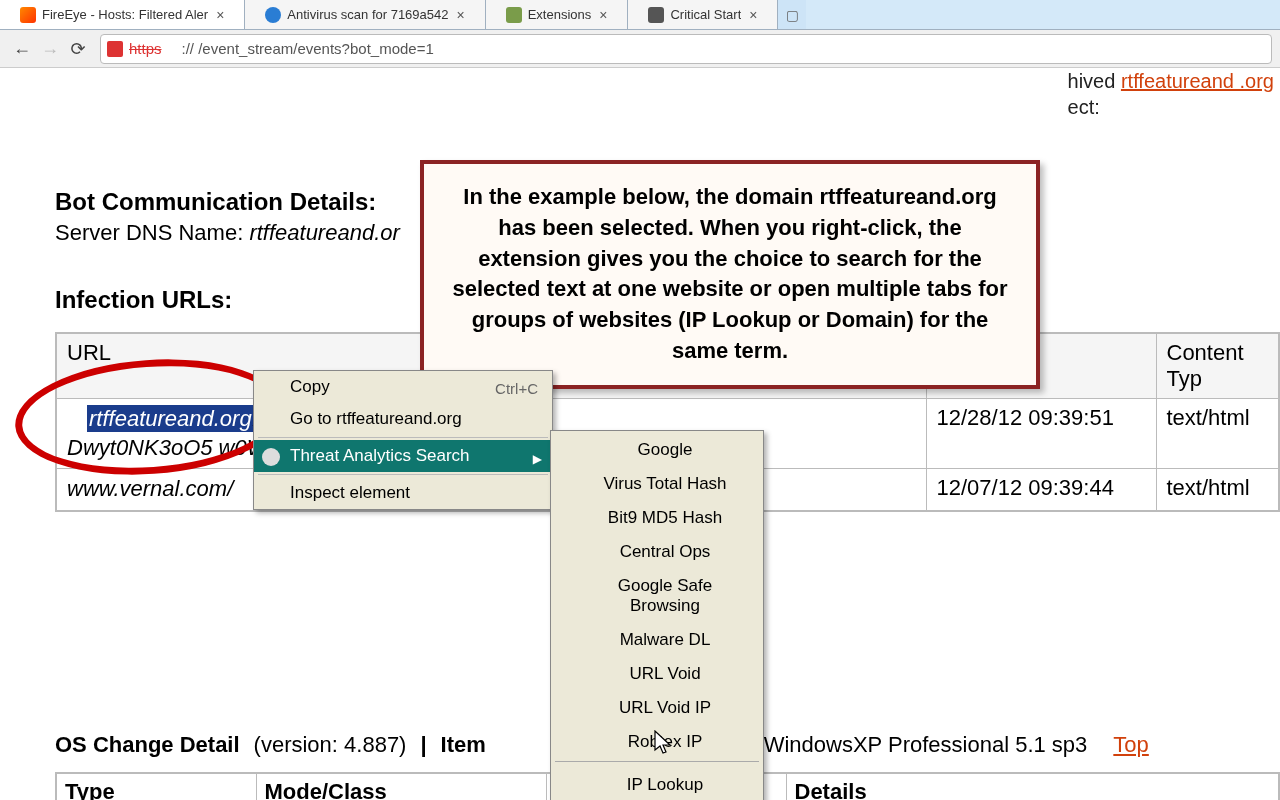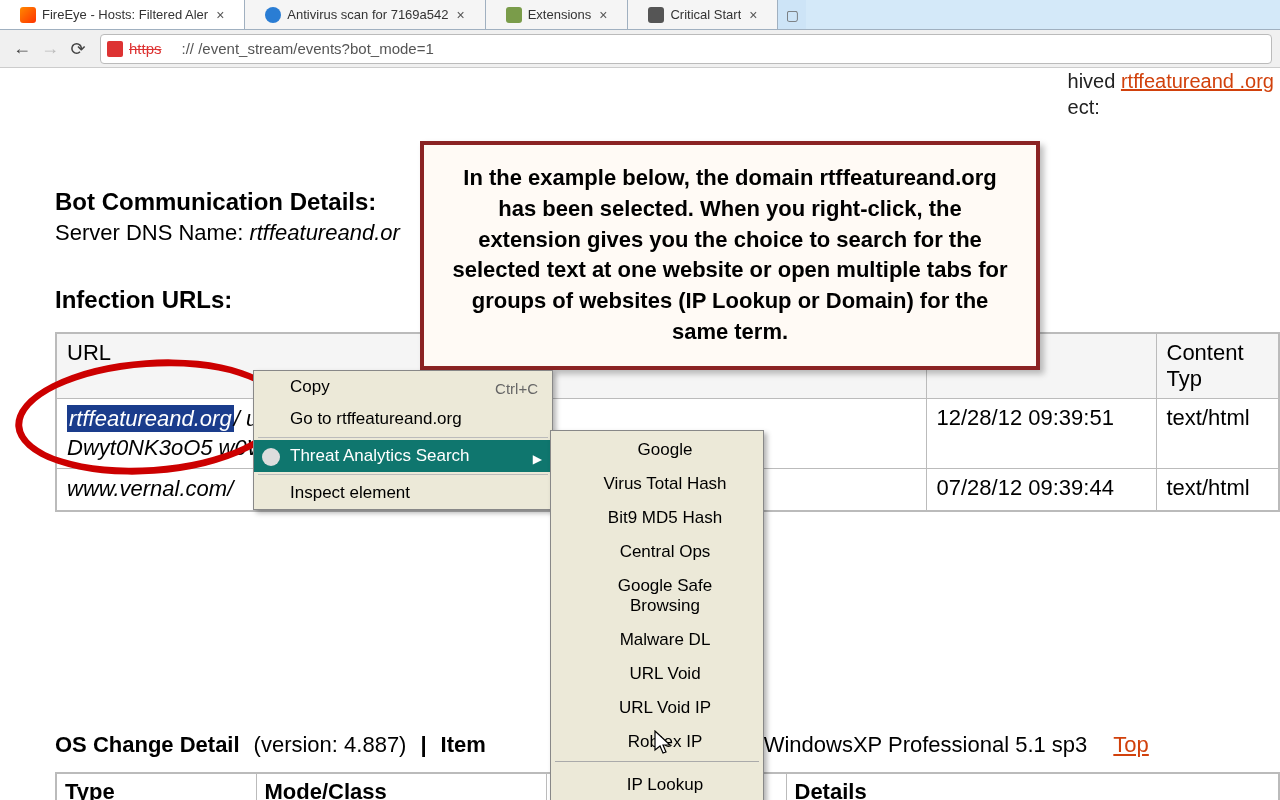--- a/index.html
+++ b/index.html
@@ -26,33 +26,33 @@
 .url-bar { flex: 1; height: 30px; border: 1px solid #bbb; border-radius: 4px; background: #fff; display: flex; align-items: center; margin-left: 8px; padding: 0 6px; font-size: 15px; }
 .url-bar .lock { width: 16px; height: 16px; margin-right: 6px; background: #d33; border-radius: 2px; }
 .url-bar .proto { color: #d33; text-decoration: line-through; margin-right: 20px; }
 .url-bar .rest { color: #555; }
 
 
 .page { position: relative; padding: 20px 10px 0 55px; font-size: 22px; }
 .intro-fragment { position: absolute; right: 6px; top: 0; font-size: 20px; line-height: 1.3; color: #222; text-align: left; }
 .intro-fragment .link { color: #d1410c; text-decoration: underline; }
 
-.callout { position: absolute; left: 420px; top: 73px; width: 620px; border: 4px solid #8b2323; background: #fffaf5; padding: 18px 22px; font-size: 22px; font-weight: bold; text-align: center; line-height: 1.4; z-index: 5; box-shadow: 4px 4px 6px rgba(0,0,0,0.25); }
+.callout { position: absolute; left: 420px; top: 92px; width: 620px; border: 4px solid #8b2323; background: #fffaf5; padding: 18px 22px; font-size: 22px; font-weight: bold; text-align: center; line-height: 1.4; z-index: 5; box-shadow: 4px 4px 6px rgba(0,0,0,0.25); }
 
 .section-title { font-weight: bold; font-size: 24px; margin-top: 100px; }
 .dns-row { font-size: 22px; margin-top: 4px; }
 .dns-row .dnslabel { font-weight: normal; margin-top: 48px; }
 .dns-row .dnsval { font-style: italic; }
 
 .infection-title { font-weight: bold; font-size: 24px; margin-top: 40px; }
 
 .url-table { margin-top: 18px; border: 2px solid #bbb; border-collapse: collapse; width: 1225px; font-size: 22px; }
 .url-table th, .url-table td { border: 1px solid #bbb; padding: 6px 10px; text-align: left; vertical-align: top; background: #fff; }
 .url-table th { background: #f5f5f5; font-weight: normal; font-size: 22px; }
-.selected-domain { background: #1a3c8c; color: #fff; padding: 1px 2px; }
+.selected-domain { background: #1a3c8c; color: #fff; padding: 1px 2px; margin-left: 20px; }
 .url-cell { font-style: italic; word-break: break-all; line-height: 1.3; }
 
 
 .red-circle { position: absolute; left: 15px; top: 292px; width: 270px; height: 114px; border: 7px solid #cc0000; border-radius: 50%; transform: rotate(-4deg); pointer-events: none; z-index: 4; }
 
 
 .ctx-menu { position: absolute; left: 253px; top: 370px; width: 300px; background: #ece9d8; border: 1px solid #888; box-shadow: 3px 3px 5px rgba(0,0,0,0.3); z-index: 10; font-size: 17px; }
 .ctx-item { padding: 6px 14px 6px 36px; display: flex; justify-content: space-between; align-items: flex-end; position: relative; }
 .ctx-item .shortcut { color: #666; font-size: 15px; }
 .ctx-item.highlighted { background: #0f766e; color: #fff; }
@@ -142,21 +142,21 @@
     <tr>
       <td class="url-cell">
         <span class="selected-domain">rtffeatureand.org</span><span>/            uT0e4DXOLicG0fcJB0zCua0</span><br>
         <span>Dwyt0NK3oO5                w0WQei0N0PK/</span>
       </td>
       <td>12/28/12 09:39:51</td>
       <td>text/html</td>
     </tr>
     <tr>
       <td class="url-cell">www.vernal.com/</td>
-      <td>07/28/12 09:39:44</td>
+      <td>12/07/12 09:39:44</td>
       <td>text/html</td>
     </tr>
   </tbody>
     </table>
 
   <div class="red-circle"></div>
 
   <div class="os-row">
     <span class="bold">OS Change Detail</span>
     <span>(version: 4.887)</span>

